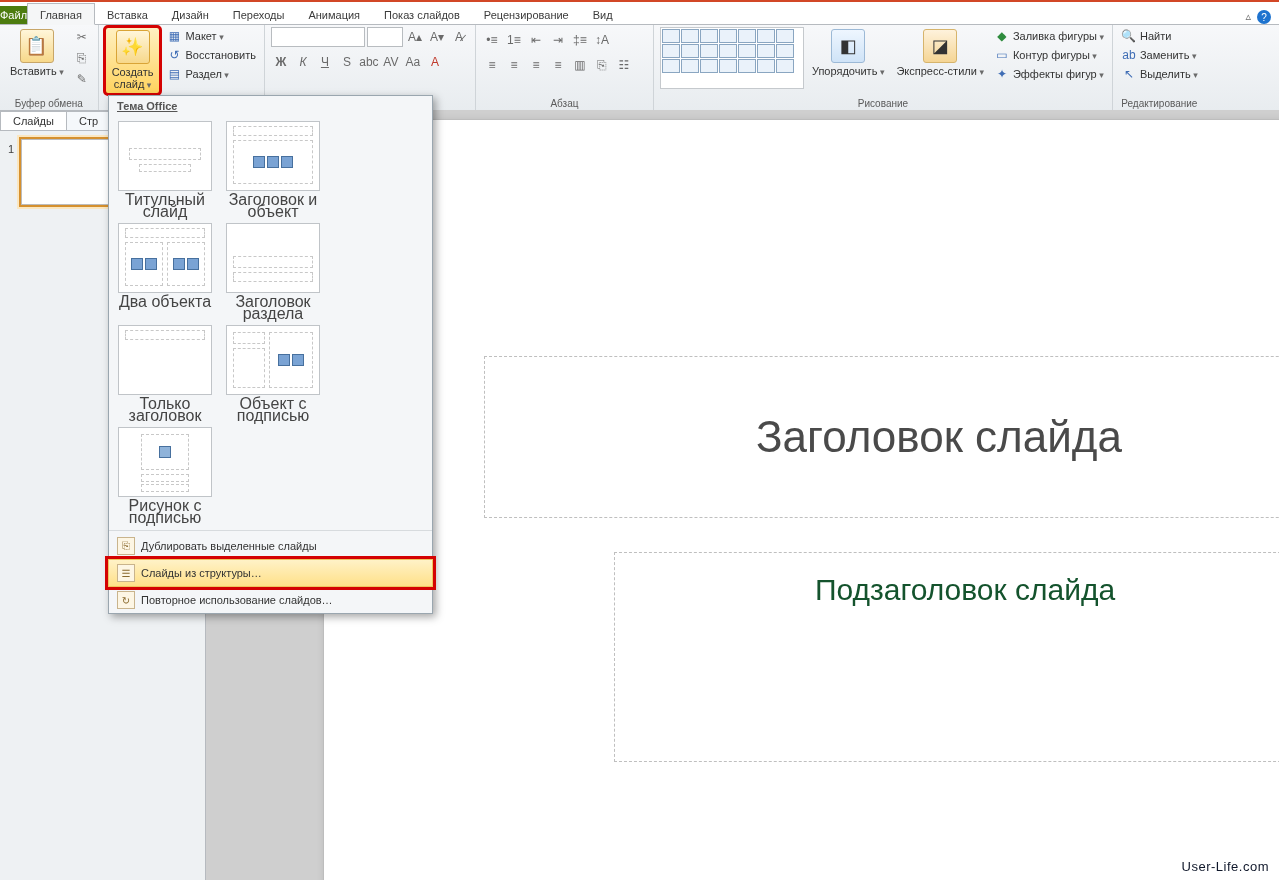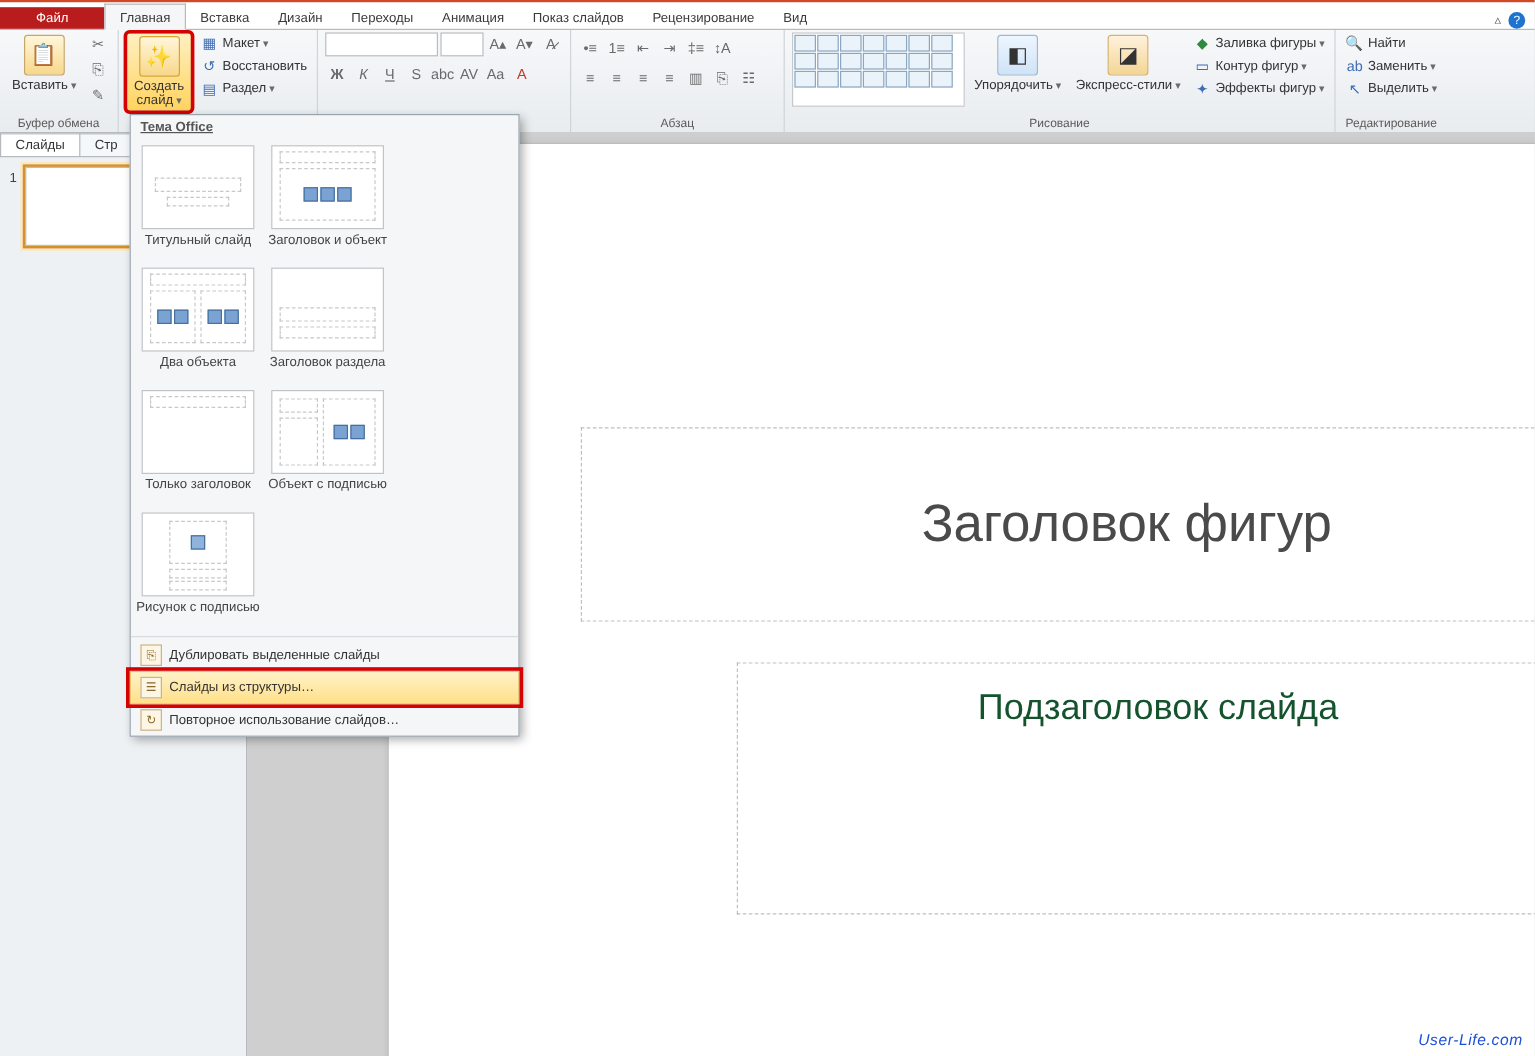--- a/index.html
+++ b/index.html
@@ -1,20 +1,20 @@
 <!DOCTYPE html>
 <html><head>
 <meta charset="utf-8">
 <style>
 html,body{margin:0;padding:0;font-family:"Segoe UI",Tahoma,sans-serif;font-size:11px;background:#fff;color:#333;overflow:hidden}
 .app{width:1279px;height:880px;position:relative;background:#cfcfcf}
 .top-line{height:2px;background:#d24726}
 .tabs{display:flex;align-items:flex-end;background:#fff;border-bottom:1px solid #b6babf;height:22px;padding-left:0}
 .tab{padding:5px 12px 3px;color:#3b3b3b;cursor:pointer}
-.tab.file{background:#b91c1c;color:#fff;padding:3px 30px}
+.tab.file{background:#4d7c0f;color:#fff;padding:3px 0}
 .tab.active{background:#f5f6f7;border:1px solid #b6babf;border-bottom:1px solid #f5f6f7;margin-bottom:-1px}
 .tabs-right{margin-left:auto;display:flex;gap:6px;padding-right:8px;color:#6a6a6a}
 .tabs-right span{cursor:pointer}
 .help-q{background:#1e73cf;color:#fff;border-radius:50%;width:14px;height:14px;display:inline-flex;align-items:center;justify-content:center;font-size:10px}
 .ribbon{display:flex;background:linear-gradient(#f7f8fa,#e8ecef);border-bottom:1px solid #b6babf;height:86px}
 .group{border-right:1px solid #cfd4d8;padding:2px 6px 0;display:flex;flex-direction:column;min-width:50px}
 .group-body{flex:1;display:flex;align-items:flex-start;gap:4px}
 .group-label{text-align:center;font-size:10px;color:#5a5a5a;padding:1px 0 2px;white-space:nowrap}
 .big-btn{display:flex;flex-direction:column;align-items:center;justify-content:flex-start;padding:2px 4px;cursor:pointer;border-radius:3px}
 .big-icon{width:32px;height:32px;border:1px solid #c8a668;background:linear-gradient(#fff6da,#f7d88a);border-radius:3px;margin-bottom:2px;display:flex;align-items:center;justify-content:center;font-size:18px}
@@ -45,27 +45,27 @@
 .ph.title{left:160px;top:236px;width:908px;height:160px;display:flex;align-items:center;justify-content:center}
 .ph.title .t{font-size:44px;color:#4a4a4a;font-family:"Segoe UI Light","Segoe UI",sans-serif}
 .ph.sub{left:290px;top:432px;width:700px;height:188px;display:flex;align-items:flex-start;justify-content:center;padding-top:20px}
 .ph.sub .t{font-size:30px;color:#14532d;font-family:"Segoe UI Light","Segoe UI",sans-serif}
 .gallery-pop{position:absolute;left:108px;top:95px;width:323px;background:#f4f6f8;border:1px solid #9aa6af;box-shadow:3px 3px 8px rgba(0,0,0,.35);z-index:50}
 .pop-head{padding:4px 8px 2px;font-weight:bold;color:#555;text-decoration:underline}
 .layout-grid{display:flex;flex-wrap:wrap;padding:4px 2px 2px}
 .layout-cell{width:104px;padding:3px 2px 2px;text-align:center;cursor:pointer}
 .layout-thumb{width:92px;height:68px;margin:0 auto 3px;background:#fff;border:1px solid #c0c4c8;position:relative}
 .lt-line{position:absolute;border:1px dashed #c8c8c8}
-.layout-label{font-size:11px;color:#444;line-height:12px;min-height:24px}
+.layout-label{font-size:16px;color:#444;line-height:12px;min-height:24px}
 .pop-sep{height:1px;background:#d7dbde;margin:2px 0}
 .pop-item{display:flex;align-items:center;gap:6px;padding:4px 8px;cursor:pointer}
 .pop-item.hl{background:linear-gradient(#fff2c7,#ffe089);border:1px solid #efc55f;margin:0}
 .pop-icon{width:16px;height:16px;display:inline-flex;align-items:center;justify-content:center;border:1px solid #c9b48c;background:#fdf6e4;font-size:10px;color:#8a6a2e}
 .pop-hl-box{outline:3px solid #d40202;margin:0 -1px}
-.watermark{position:absolute;right:10px;bottom:6px;color:#1d4ed8;font-size:13px;font-style:italic;letter-spacing:.5px}
+.watermark{position:absolute;right:10px;bottom:6px;color:#0f172a;font-size:13px;letter-spacing:.5px}
 .carets::after{content:" ▾";font-size:9px;color:#6a6a6a}
 .tiny-content{position:absolute;left:50%;top:50%;transform:translate(-50%,-50%);display:flex;gap:2px}
 .tiny-ic{width:10px;height:10px;background:#7aa3d4;border:1px solid #47709e}
 </style>
 </head>
 <body>
 
 <div class="app">
   <div class="top-line"></div>
 
@@ -212,21 +212,21 @@
           <div class="big-icon" style="background:linear-gradient(#fef2dc,#f5d594);border-color:#d6b46c">◪</div>
           <div class="lbl carets">Экспресс-стили</div>
         </div>
         <div class="vcol">
           <div class="mini-row">
               <span class="mini-icon" style="color:#2e8b3d">◆</span>
               <span class="carets">Заливка фигуры</span>
             </div>
           <div class="mini-row">
               <span class="mini-icon">▭</span>
-              <span class="carets">Контур фигур</span>
+              <span class="carets">Контур фигуры</span>
             </div>
           <div class="mini-row">
               <span class="mini-icon">✦</span>
               <span class="carets">Эффекты фигур</span>
             </div>
         </div>
       </div>
       <div class="group-label">Рисование</div>
     </div>
 
@@ -259,21 +259,21 @@
       </div>
       <div class="thumb-area">
         <span class="thumb-num">1</span>
         <div class="thumb"></div>
       </div>
     </div>
 
     <div class="canvas-area">
       <div class="page-shadow">
         <div class="ph title">
-          <div class="t">Заголовок фигур</div>
+          <div class="t">Заголовок слайда</div>
         </div>
         <div class="ph sub">
           <div class="t">Подзаголовок слайда</div>
         </div>
       </div>
       <div class="watermark">User-Life.com</div>
     </div>
   </div>
 
   <div class="gallery-pop">

